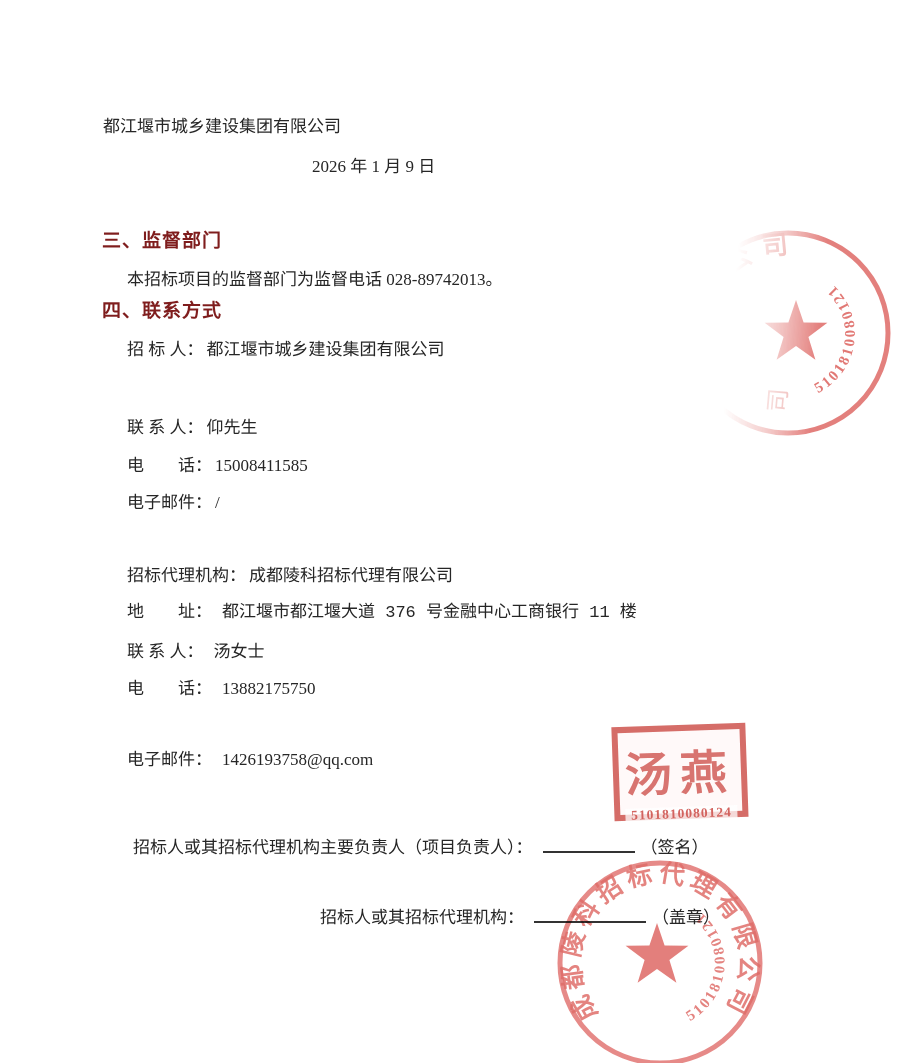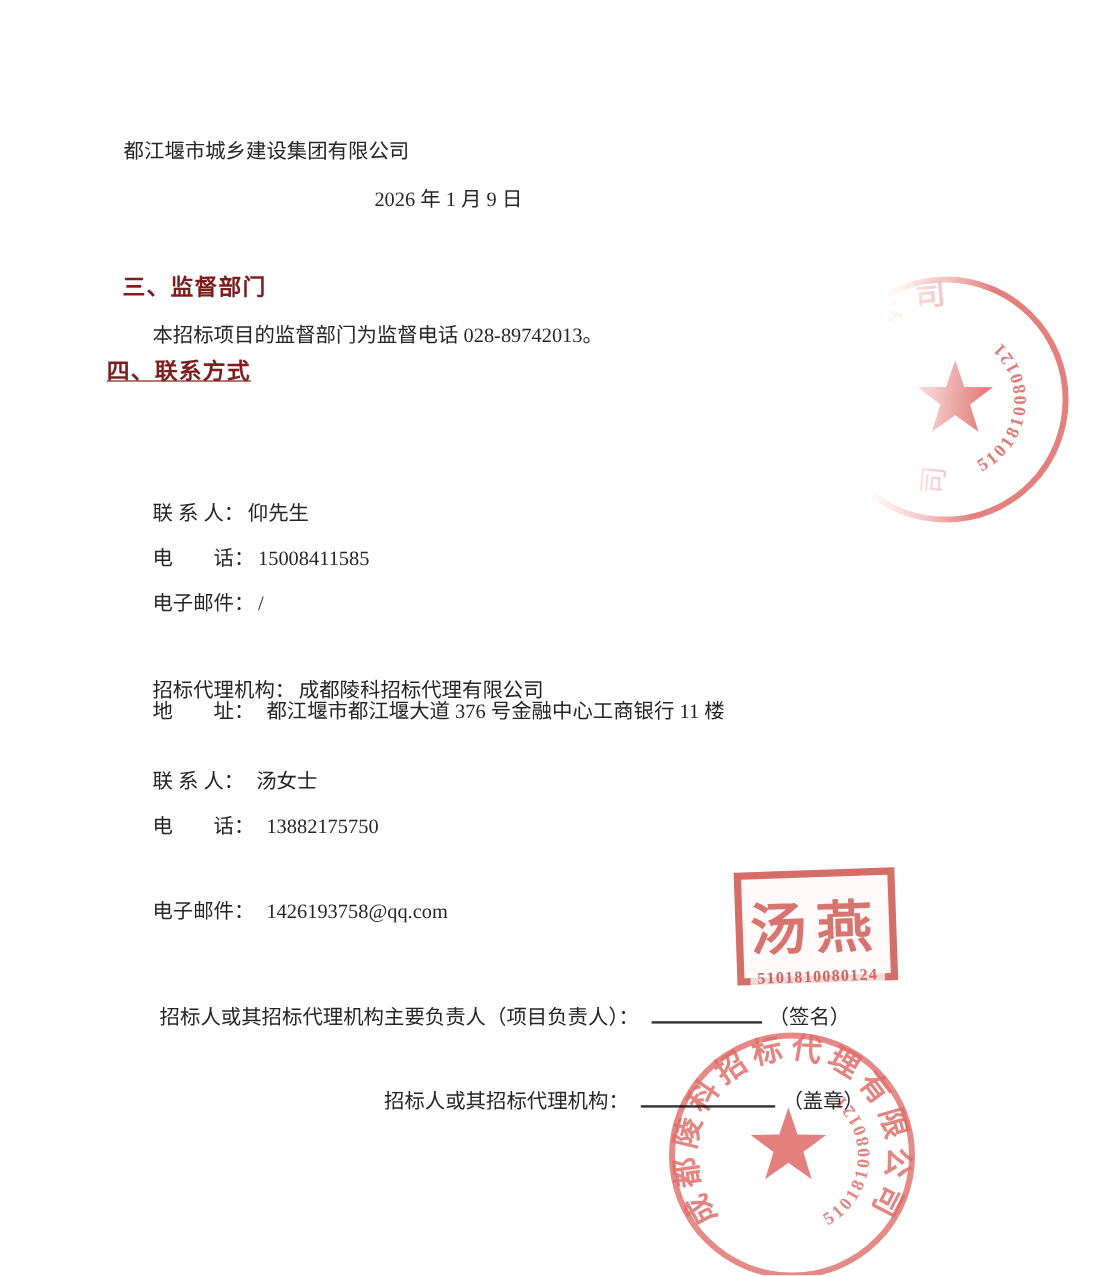--- a/index.html
+++ b/index.html
@@ -34,36 +34,39 @@
 <body>
 
 <div id="page">
 
   <div class="line" style="left:103px; top:116px;">都江堰市城乡建设集团有限公司</div>
   <div class="line" style="left:312px; top:156px;">2026 年 1 月 9 日</div>
 
   <div class="line heading" style="left:102px; top:230px;">三、监督部门</div>
   <div class="line" style="left:127px; top:269px;">本招标项目的监督部门为监督电话 028-89742013。</div>
 
-  <div class="line heading" style="left:89px; top:300px;text-decoration:underline;">四、联系方式</div>
+  <div class="line heading" style="left:102px; top:300px;">四、联系方式</div>
 
+  <div class="line row" style="left:127px; top:339px;">
+    <span class="label">招 标 人：</span><span class="value">都江堰市城乡建设集团有限公司</span>
+  </div>
   <div class="line row" style="left:127px; top:417px;">
     <span class="label">联 系 人：</span><span class="value">仰先生</span>
   </div>
   <div class="line row" style="left:127px; top:455px;">
     <span class="label">电　　话：</span><span class="value">15008411585</span>
   </div>
   <div class="line row" style="left:127px; top:492px;">
     <span class="label">电子邮件：</span><span class="value">/</span>
   </div>
 
   <div class="line row" style="left:127px; top:565px;">
     <span class="label">招标代理机构：</span><span class="value">成都陵科招标代理有限公司</span>
   </div>
-  <div class="line row" style="left:127px; top:582px;">
+  <div class="line row" style="left:127px; top:602px;font-family:Liberation Mono, monospace;">
     <span class="label">地　　址：</span><span class="value" style="margin-left:10px;">都江堰市都江堰大道 376 号金融中心工商银行 11 楼</span>
   </div>
   <div class="line row" style="left:127px; top:641px;">
     <span class="label">联 系 人：</span><span class="value" style="margin-left:10px;">汤女士</span>
   </div>
   <div class="line row" style="left:127px; top:678px;">
     <span class="label">电　　话：</span><span class="value" style="margin-left:10px;">13882175750</span>
   </div>
   <div class="line row" style="left:127px; top:749px;">
     <span class="label">电子邮件：</span><span class="value" style="margin-left:10px;">1426193758@qq.com</span>

